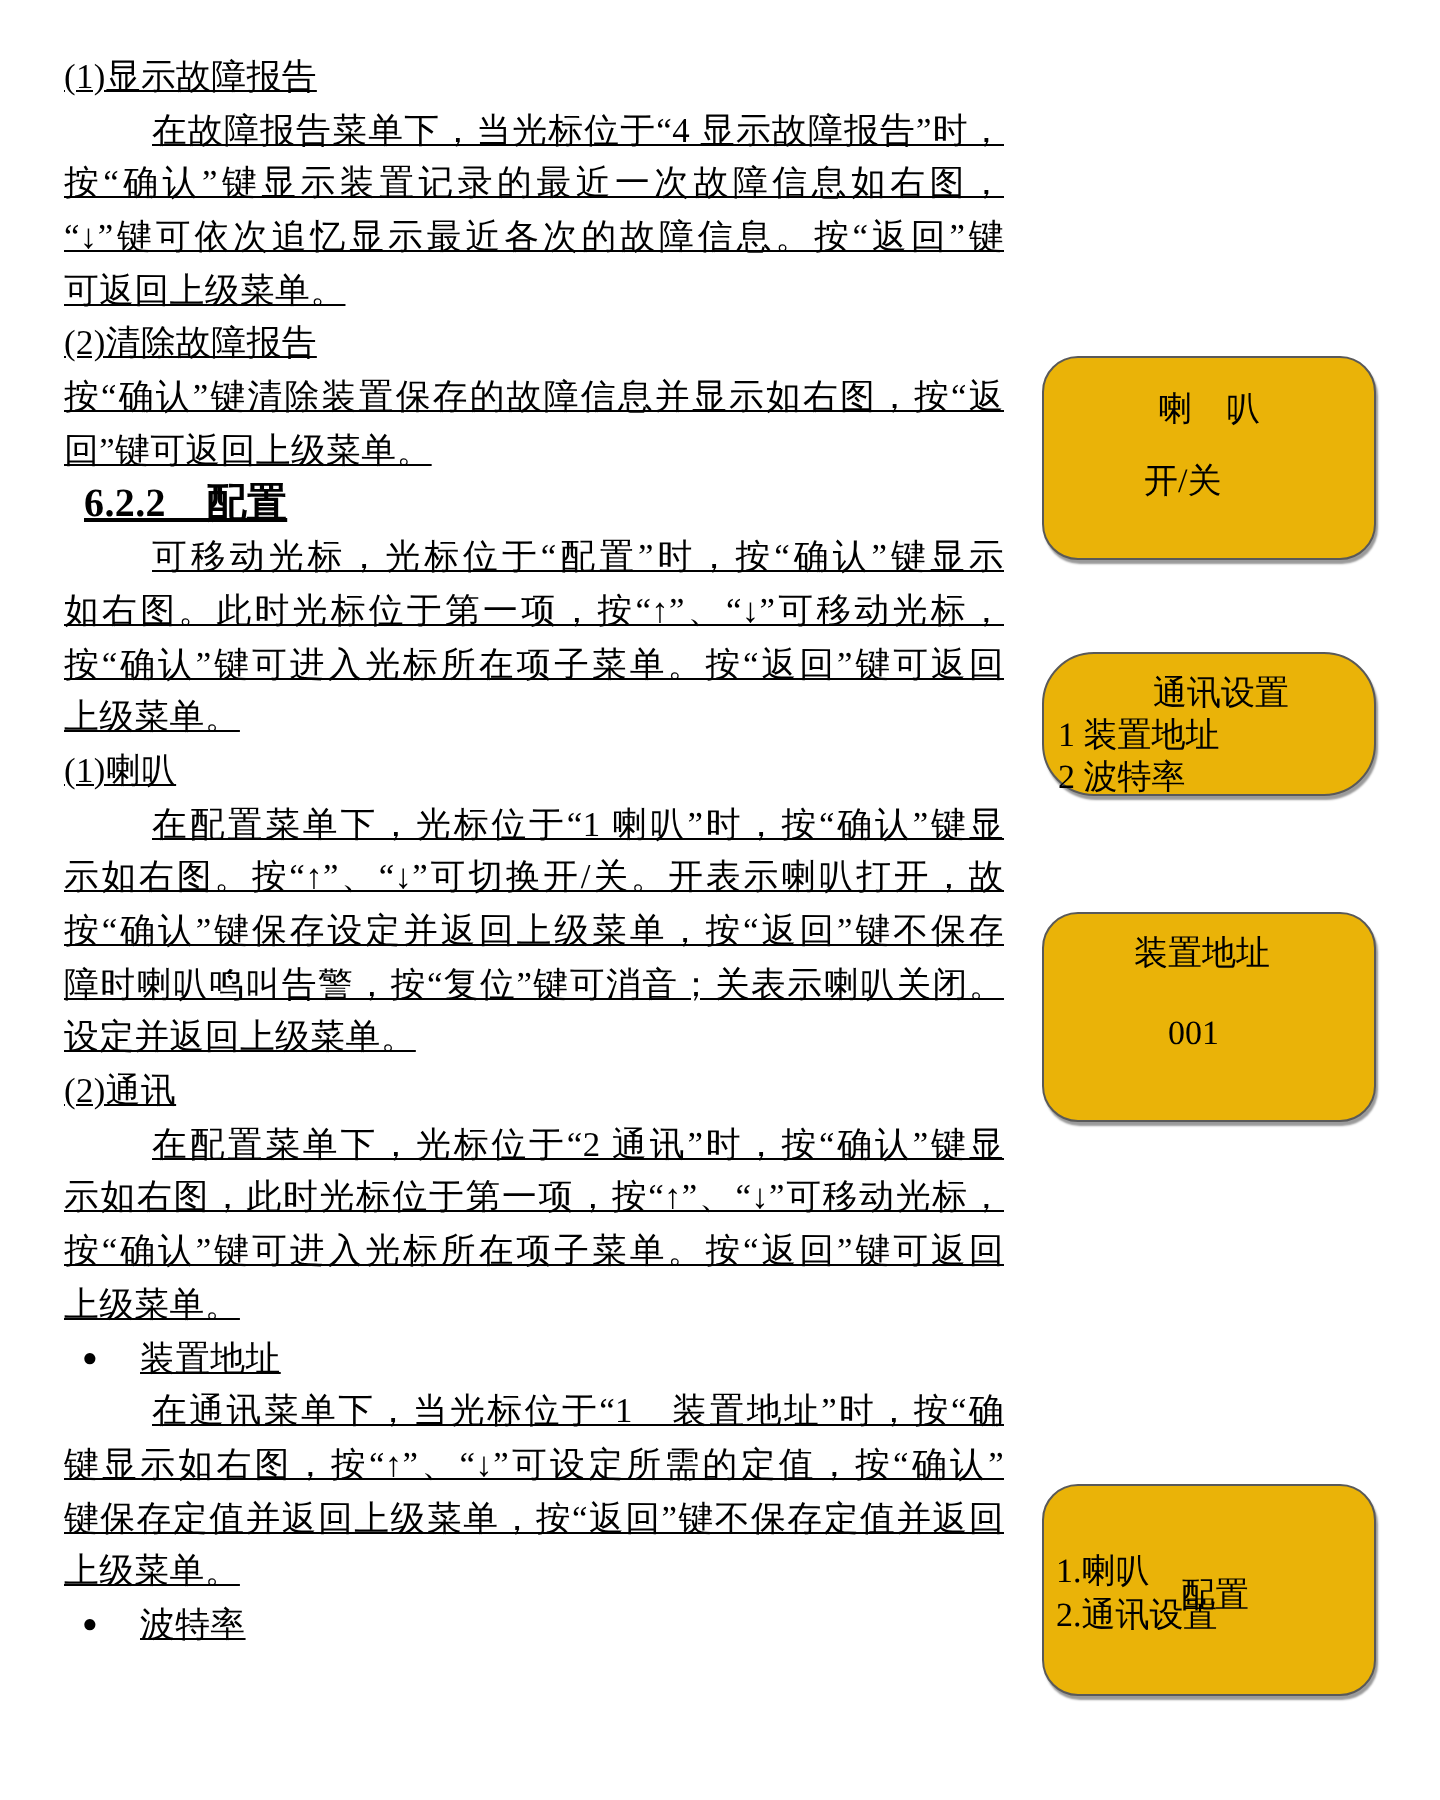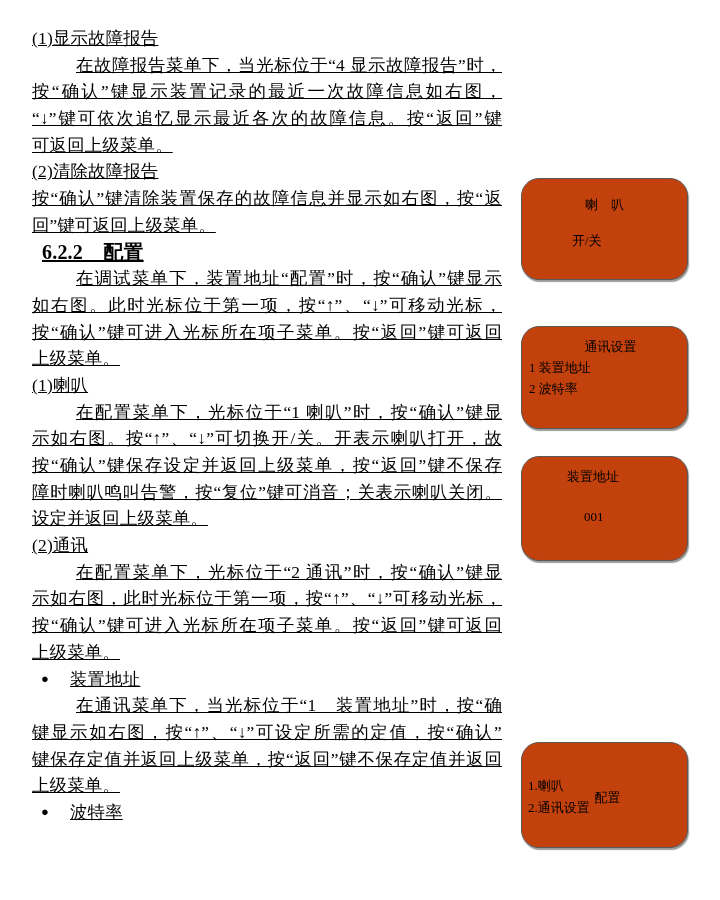--- a/index.html
+++ b/index.html
@@ -16,29 +16,29 @@
   }
   .j{text-align:justify;text-align-last:justify;text-justify:distribute;}
   .ind{text-indent:44px;}
   .hd{font-weight:bold;padding-left:10px;font-size:20px;}
   .bl{padding-left:9px;}
   .bullet{font-size:13px;display:inline-block;width:16px;vertical-align:1.5px;}
   .bl .blabel{margin-left:13px;}
   
   .panel{
     position:absolute;left:521px;width:167px;box-sizing:border-box;
-    background:#c2410c;border:1.6px solid #595959;border-radius:18px;
-    box-shadow:1px 2px 1px #9a9a9a;font-size:13px;
+    background:#eab308;border:1.6px solid #595959;border-radius:18px;
+    box-shadow:1px 2px 1px #9a9a9a;font-size:17px;
   }
   .p-line{position:absolute;white-space:nowrap;line-height:18px;}
   .p-center{left:0;right:0;text-align:center;}
   #p-horn{top:178px;height:102px;}
   #p-horn .t{top:17px;}
   #p-horn .v{top:53px;left:50px;}
-  #p-comm{top:326px;height:103px;}
+  #p-comm{top:326px;height:72px;border-radius:26px;}
   #p-comm .t{top:11px;text-indent:12px;}
   #p-comm .i1{top:32px;left:7px;}
   #p-comm .i2{top:53px;left:7px;}
   #p-addr{top:456px;height:105px;}
   #p-addr .t{top:11px;left:45px;}
   #p-addr .v{top:51px;left:62px;}
   #p-conf{top:742px;height:106px;}
   #p-conf .t{top:12px;text-indent:6px;margin-top:34px;}
   #p-conf .i1{top:34px;left:6px;}
   #p-conf .i2{top:56px;left:6px;}
@@ -49,21 +49,21 @@
 <div id="text-col">
   <div class="ln">(1)显示故障报告</div>
   <div class="ln ind j">在故障报告菜单下，当光标位于“4 显示故障报告”时，</div>
   <div class="ln j">按“确认”键显示装置记录的最近一次故障信息如右图，按“↑”、</div>
   <div class="ln j">“↓”键可依次追忆显示最近各次的故障信息。按“返回”键</div>
   <div class="ln">可返回上级菜单。</div>
   <div class="ln">(2)清除故障报告</div>
   <div class="ln j">按“确认”键清除装置保存的故障信息并显示如右图，按“返</div>
   <div class="ln">回”键可返回上级菜单。</div>
   <div class="ln hd">6.2.2　配置</div>
-  <div class="ln ind j">在调试菜单下，装置地址“配置”时，按“确认”键显示</div>
+  <div class="ln ind j">可移动光标，光标位于“配置”时，按“确认”键显示</div>
   <div class="ln j">如右图。此时光标位于第一项，按“↑”、“↓”可移动光标，</div>
   <div class="ln j">按“确认”键可进入光标所在项子菜单。按“返回”键可返回</div>
   <div class="ln">上级菜单。</div>
   <div class="ln">(1)喇叭</div>
   <div class="ln ind j">在配置菜单下，光标位于“1 喇叭”时，按“确认”键显</div>
   <div class="ln j">示如右图。按“↑”、“↓”可切换开/关。开表示喇叭打开，故</div>
   <div class="ln j">按“确认”键保存设定并返回上级菜单，按“返回”键不保存</div>
   <div class="ln j">障时喇叭鸣叫告警，按“复位”键可消音；关表示喇叭关闭。</div>
   <div class="ln">设定并返回上级菜单。</div>
   <div class="ln">(2)通讯</div>

